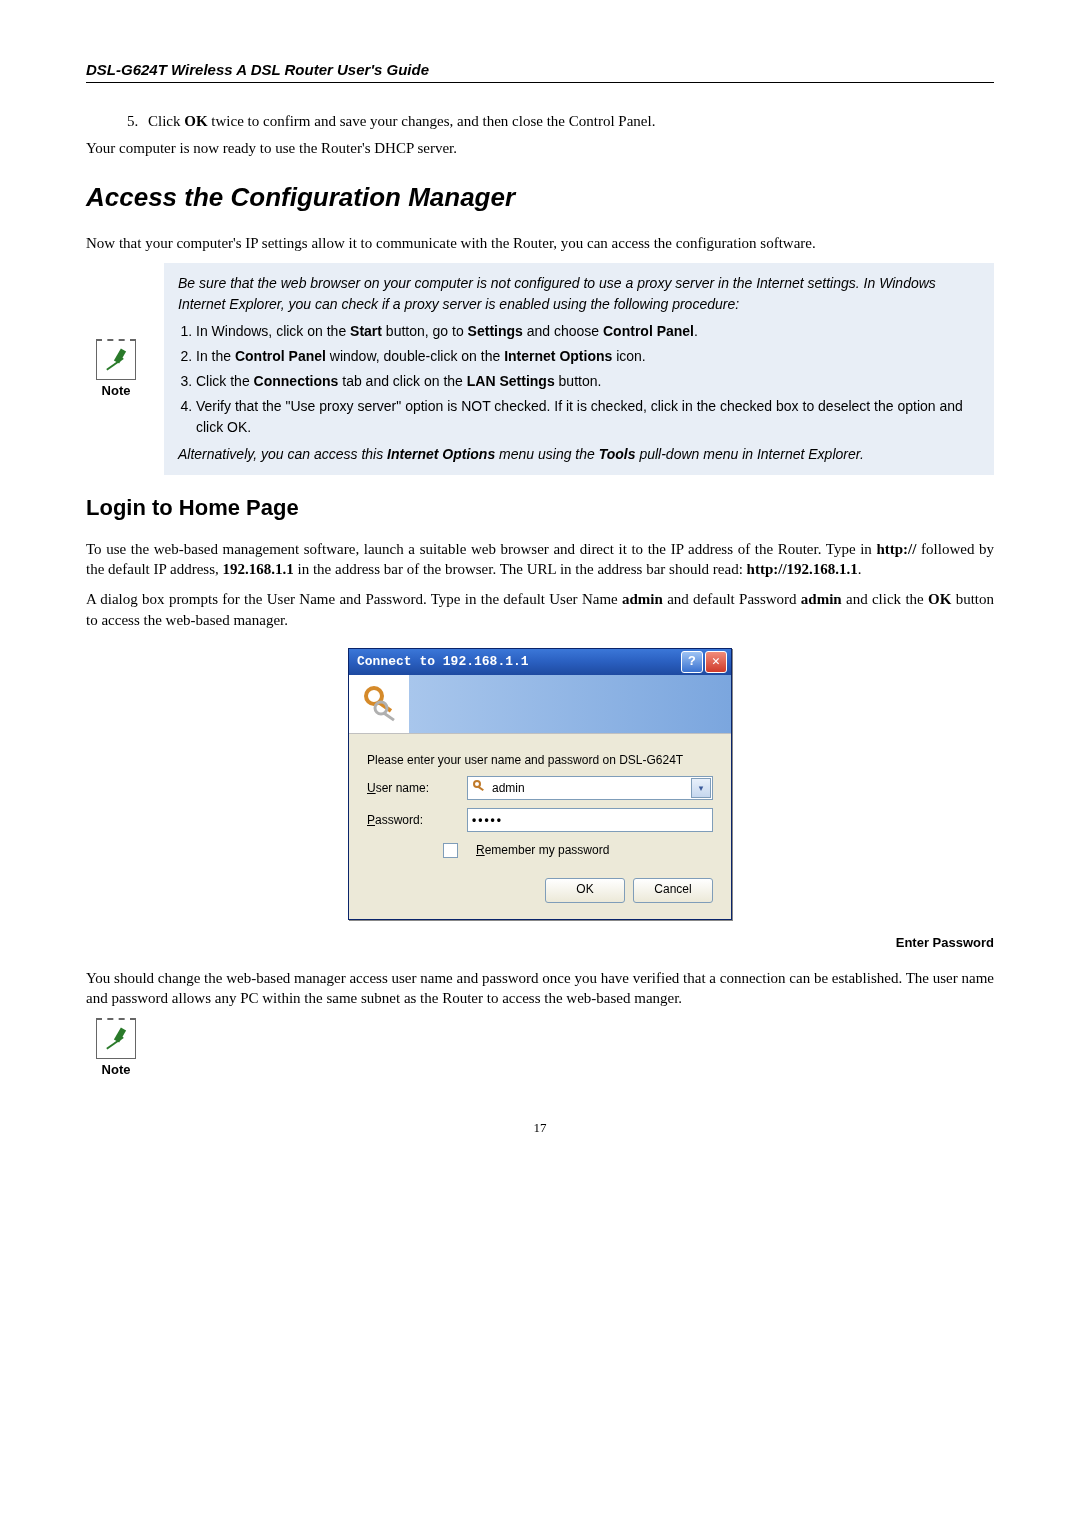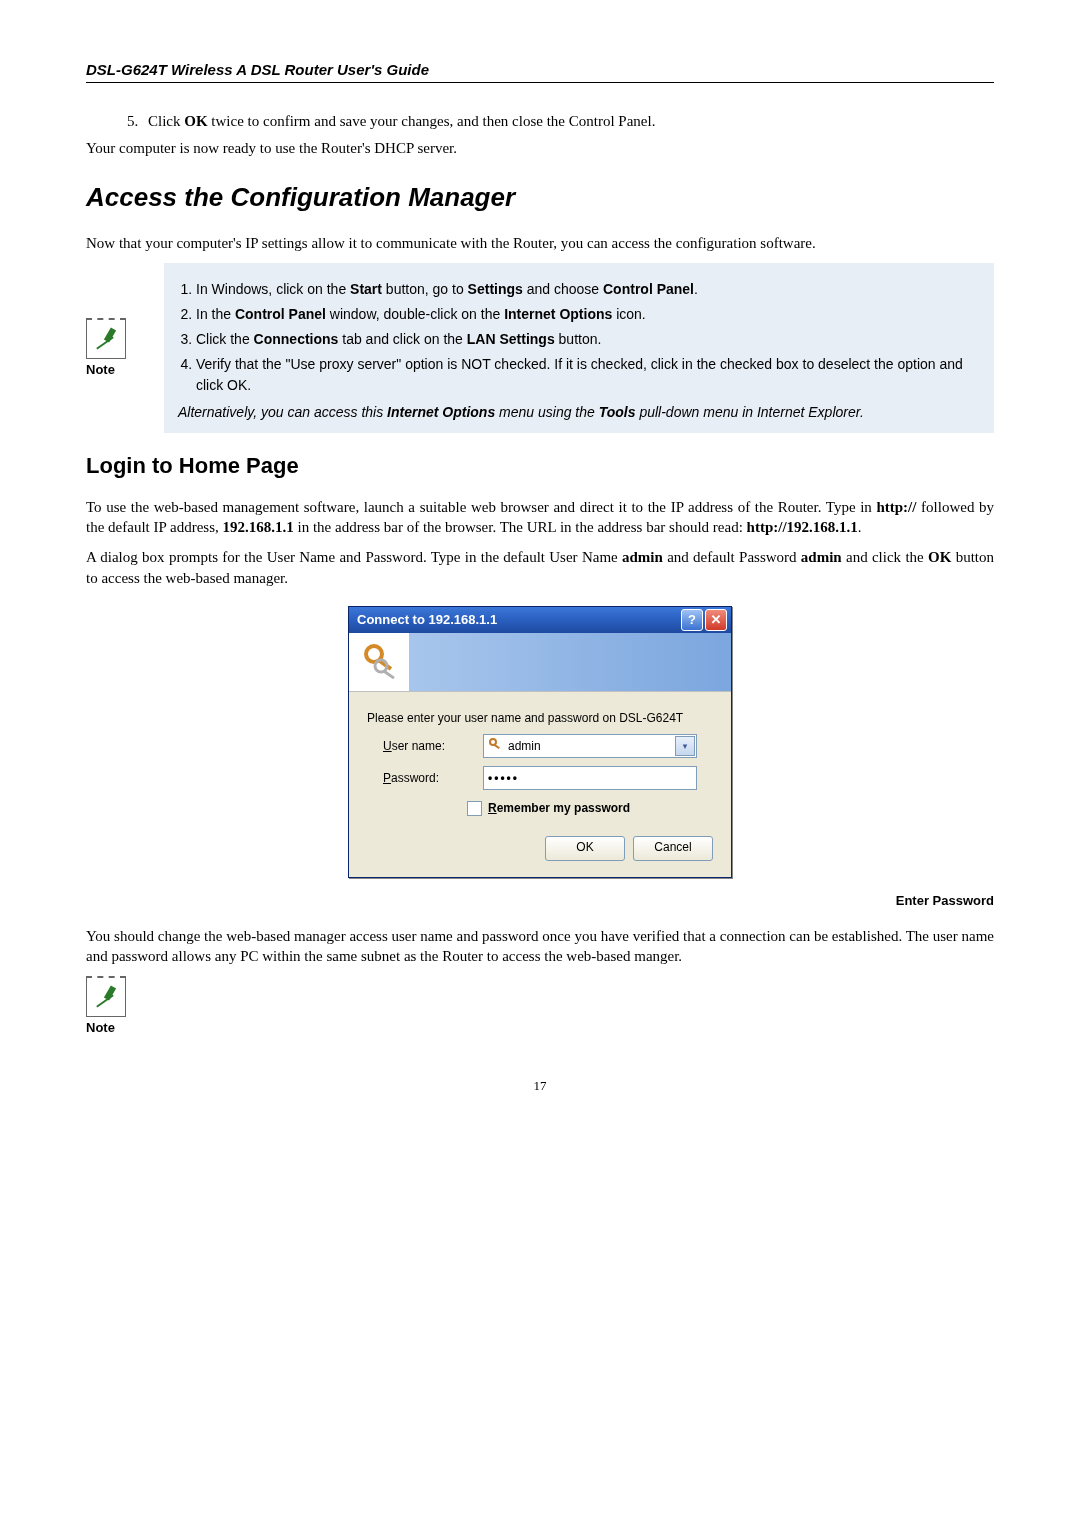--- a/index.html
+++ b/index.html
@@ -54,21 +54,21 @@
     display: flex;
     align-items: center;
     gap: 18px;
     margin: 8px 0 6px 0;
   }
   .note-icon {
     width: 60px;
     flex: 0 0 auto;
     display: flex;
     flex-direction: column;
-    align-items: flex-start;
+    align-items: center;
     font-family: Arial, Helvetica, sans-serif;
   }
   .note-icon .box {
     width: 38px;
     height: 38px;
     border: 1px solid #666;
     border-top: 2px dashed #666;
     position: relative;
     background: #fff;
   }
@@ -128,20 +128,21 @@
   }
   .titlebar {
     height: 26px;
     background: linear-gradient(#3b77d8, #2a5fc0 50%, #1e4aa0);
     color: #fff;
     display: flex;
     align-items: center;
     padding: 0 4px 0 8px;
     font-weight: bold;
     font-size: 13px;
+    font-family: Liberation Mono, monospace;
   }
   .titlebar .title-text { flex: 1; }
   .tb-btn {
     width: 20px; height: 20px;
     margin-left: 2px;
     background: linear-gradient(#f6c3a7, #e07a3a);
     border: 1px solid #fff;
     border-radius: 3px;
     display: flex; align-items: center; justify-content: center;
     color: #fff; font-weight: bold;
@@ -163,21 +164,21 @@
   .banner svg { display:block; }
   .dlg-body {
     padding: 18px 18px 16px 18px;
   }
   .dlg-body .prompt {
     margin-bottom: 2px;
   }
   .form-row {
     display: flex;
     align-items: center;
-    margin: 8px 16px;
+    margin: 8px 0;
   }
   .form-row label {
     width: 100px;
   }
   .combo, .textfield {
     flex: 1;
     height: 22px;
     border: 1px solid #7f9db9;
     background: #fff;
     display: flex;
@@ -195,22 +196,22 @@
     background: linear-gradient(#e8f0fb, #c5d7ee);
     display: flex; align-items: center; justify-content: center;
     margin-right: -3px;
     font-size: 9px; color: #3a5a9a;
   }
   .textfield .dots {
     letter-spacing: 2px;
     font-weight: bold;
   }
   .chk-row {
-    margin: 10px 0 20px 100px;
-    display: flex; align-items: center; gap: 6px; font-weight: bold;
+    margin: 10px 0 20px 76px;
+    display: flex; align-items: center; gap: 18px;
   }
   .chk {
     width: 13px; height: 13px;
     border: 1px solid #7f9db9;
     background: #fff;
   }
   .btn-row {
     display: flex;
     justify-content: flex-end;
     gap: 8px;
@@ -253,20 +254,21 @@
 <div class="section-h1">Access the Configuration  Manager</div>
 
 <p class="justify">Now that your computer's IP settings allow it to communicate with the Router, you can access the configuration software.</p>
 
 <div class="note-row">
   <div class="note-icon">
     <div class="box"></div>
     <div class="caption">Note</div>
   </div>
   <div class="note-content">
+    <div class="ital">Be sure that the web browser on your computer is not configured to use a proxy server in the Internet settings. In Windows Internet Explorer, you can check if a proxy server is enabled using the following procedure:</div>
     <ol>
       <li>
         <span>In Windows, click on the </span><b>Start</b><span> button, go to </span><b>Settings</b><span> and choose </span><b>Control Panel</b><span>.</span>
       </li>
       <li>
         <span>In the </span><b>Control Panel</b><span> window, double-click on the </span><b>Internet Options</b><span> icon.</span>
       </li>
       <li>
         <span>Click the </span><b>Connections</b><span> tab and click on the </span><b>LAN Settings</b><span> button.</span>
       </li>

